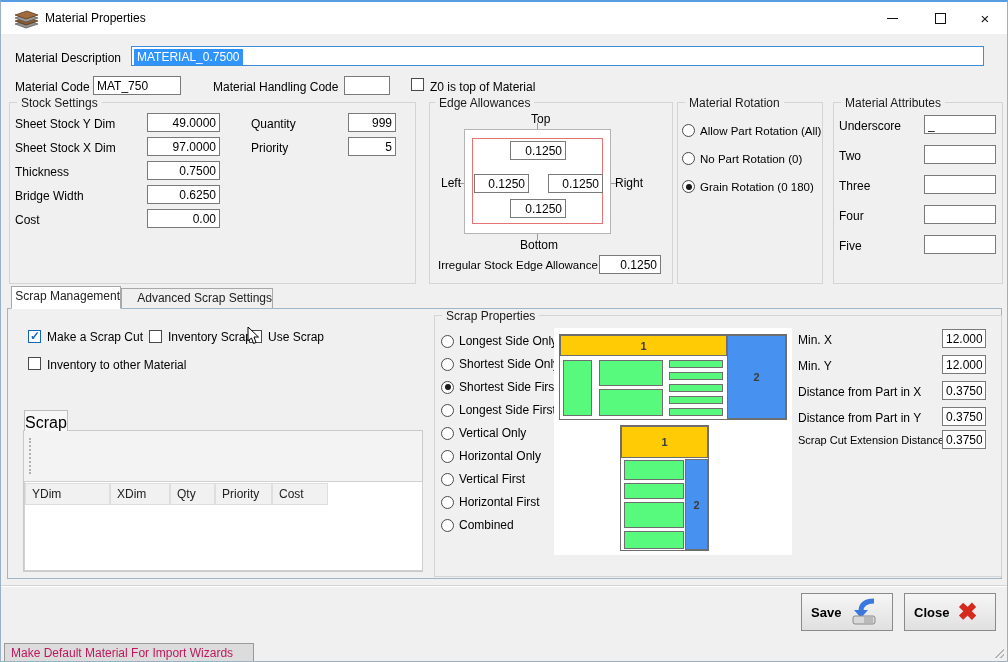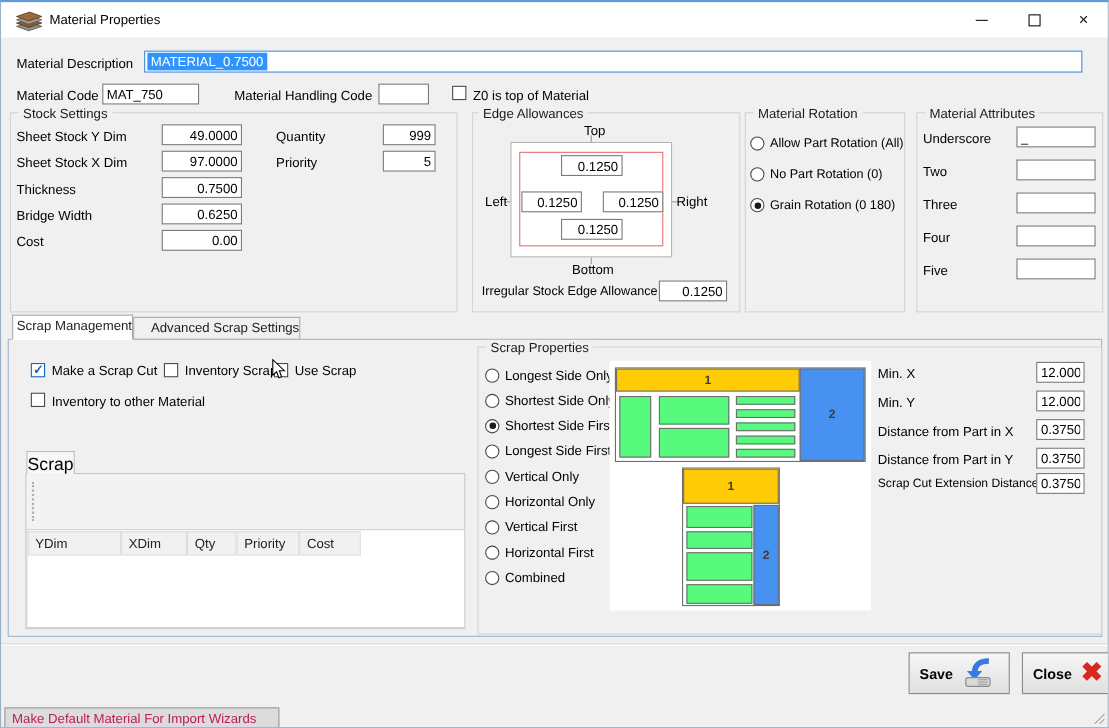--- a/index.html
+++ b/index.html
@@ -45,21 +45,21 @@
   .tablebox{position:absolute;left:23px;top:479px;width:399px;height:90px;border:1px solid #d0d0d0;background:#fff;}
   .th{position:absolute;height:22px;background:#f1f1f1;border:1px solid #dedede;font-size:12px;padding:3px 0 0 6px;white-space:nowrap;overflow:hidden;color:#222;}
   .wpanel{position:absolute;left:553px;top:326px;width:238px;height:227px;background:#fff;}
   .drect{position:absolute;border:1px solid #6e6e6e;display:flex;align-items:center;justify-content:center;
          font-size:11px;font-weight:bold;color:#3c3c3c;}
   .yel{background:#ffcb05;}
   .blu{background:#4791f1;}
   .grn{background:#58fa7e;}
   .divider{position:absolute;left:0;top:583px;width:1008px;height:2px;border-top:1px solid #d5d5d5;border-bottom:1px solid #ffffff;}
   .btnbig{position:absolute;top:591px;width:92px;height:38px;display:flex;align-items:center;gap:8px;padding:0 9px;
-          background:linear-gradient(#f6f6f6,#e0e0e0);border:1px solid #8a8a8a;font-size:13px;font-weight:bold;color:#000;margin-left:25px;}
+          background:linear-gradient(#f6f6f6,#e0e0e0);border:1px solid #8a8a8a;font-size:13px;font-weight:bold;color:#000;}
   .closex{font-size:24px;font-weight:bold;color:#d6281c;line-height:1;}
   .defbtn{position:absolute;left:3px;top:641px;width:250px;height:20px;background:#dcdcdc;border:1px solid #9a9a9a;
           font-size:12px;padding:2px 0 0 6px;white-space:nowrap;color:#be185d;}
   .grip{position:absolute;right:3px;bottom:3px;width:10px;height:10px;
         background:
         linear-gradient(135deg,transparent 0 50%,#b5b5b5 50% 60%,transparent 60% 75%,#b5b5b5 75% 85%,transparent 85%);}
 </style>
 </head>
 <body>
 

